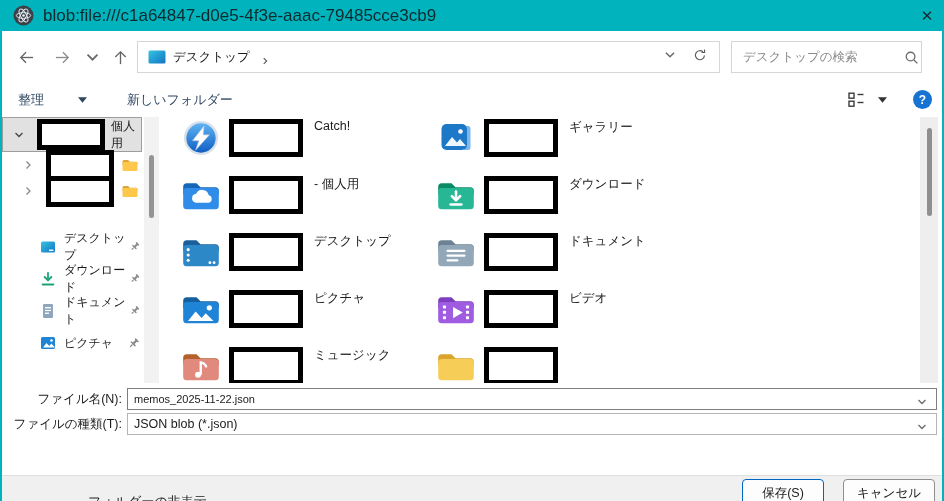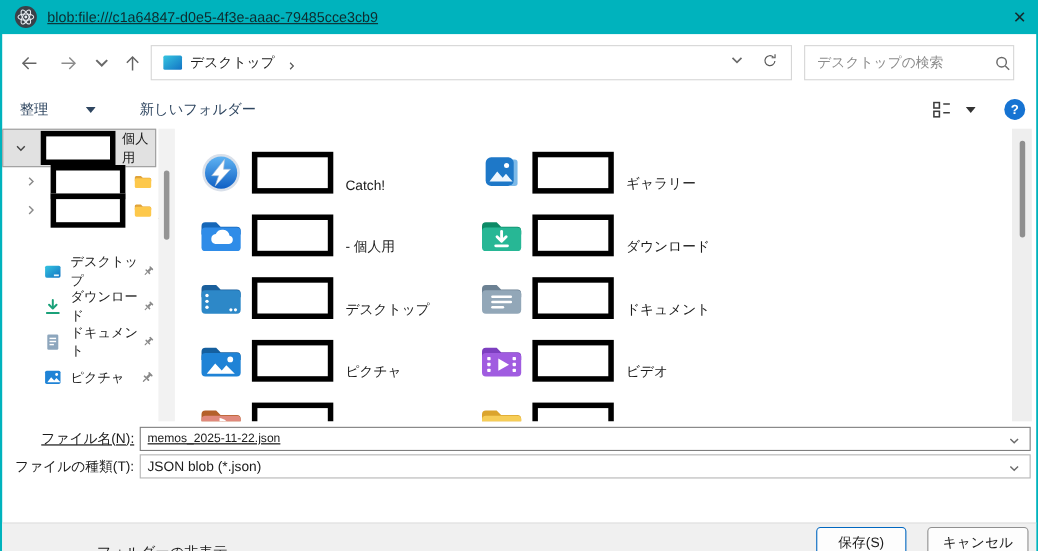--- a/index.html
+++ b/index.html
@@ -2,21 +2,21 @@
 <html><head>
 <meta charset="utf-8">
 <style>
   * { margin:0; padding:0; box-sizing:border-box; }
   html,body { width:944px; height:501px; overflow:hidden; }
   body { font-family:"Liberation Sans","DejaVu Sans",sans-serif; background:#00b3bd; position:relative; }
 
   
   .titlebar { position:absolute; left:0; top:0; width:944px; height:31px; background:#00b3bd; display:flex; align-items:center; }
   .titlebar .app-ico { width:21px; height:21px; margin-left:13px; flex:0 0 auto; }
-  .titlebar .ttl { margin-left:9px; font-size:13px; color:#0d2b2e; white-space:nowrap;text-decoration:underline; }
+  .titlebar .ttl { margin-left:9px; font-size:17px; color:#0d2b2e; white-space:nowrap; }
   .titlebar .close { margin-left:auto; width:34px; height:31px; display:flex; align-items:center; justify-content:center; font-size:15px; color:#13292c; cursor:default; }
 
   
   .dialog { position:absolute; left:2px; top:31px; width:940px; height:470px; background:#fff; }
 
   
   .nav { position:absolute; left:0; top:9px; width:940px; height:34px; }
   .navbtn { position:absolute; top:3px; width:28px; height:28px; display:flex; align-items:center; justify-content:center; }
   .navbtn svg { width:17px; height:17px; }
   .nb-back { left:10px; } .nb-fwd { left:46px; } .nb-hist { left:80px; width:20px; } .nb-up { left:104px; }
@@ -59,35 +59,35 @@
   .pin-item .sicon { width:16px; height:16px; margin-left:38px; flex:0 0 auto; }
   .pin-item .sicon svg { width:16px; height:16px; }
   .pin-item .label { margin-left:8px; }
   .pin-item .pin { margin-left:auto; margin-right:19px; width:13px; height:13px; }
   .side-scroll { position:absolute; left:142px; top:0; width:15px; height:266px; background:#f2f2f2; }
   .side-thumb { position:absolute; left:5px; top:38px; width:5px; height:63px; background:#949494; border-radius:3px; }
 
   
   .files { position:absolute; left:160px; top:0; width:758px; height:266px; overflow:hidden; }
   .fgrid { display:grid; grid-template-columns:255px 255px; grid-auto-rows:57px; padding-top:2px; padding-left:20px; }
-  .file-item { display:flex; align-items:flex-end; }
+  .file-item { display:flex; align-items:flex-start; }
   .file-item .ficon { width:38px; height:38px; display:flex; align-items:center; justify-content:center; flex:0 0 auto; }
   .file-item .ficon svg { width:38px; height:36px; }
   .file-item .flabel { margin-left:11px; font-size:12.5px; color:#1c1c1c; white-space:nowrap; }
   .main-scroll { position:absolute; left:918px; top:0; width:18px; height:266px; background:#eeeeee; }
   .main-thumb { position:absolute; left:7px; top:11px; width:5px; height:88px; background:#8f8f8f; border-radius:3px; }
 
   
   .redact-box { background:#fff; border:5px solid #000; flex:0 0 auto; display:inline-block; }
   .redact-side { width:68px; height:31px; margin-left:12px; }
   .redact-file { width:74px; height:38px; margin-left:9px; }
 
   
   .fieldrow { position:absolute; left:0; width:940px; height:22px; display:flex; align-items:center; }
-  .fr-name { top:357px;text-decoration:underline; } .fr-type { top:382px; }
+  .fr-name { top:357px; } .fr-type { top:382px; }
   .flabel-col { width:120px; text-align:right; font-size:12.5px; color:#1b1b1b; flex:0 0 auto; }
   .combo { position:relative; margin-left:5px; width:810px; height:22px; background:#fff; display:flex; align-items:center; }
   .combo.dark { border:1px solid #7e7e7e; }
   .combo.lite { border:1px solid #b5b5b5; }
   .combo input { border:none; outline:none; flex:1; margin-left:6px; font-size:11px; color:#1b1b1b; font-family:inherit; background:transparent; }
   .combo .val { margin-left:6px; font-size:12.5px; color:#1b1b1b; }
   .combo .dd { position:absolute; right:8px; top:5px; width:12px; height:12px; }
 
   
   .footer { position:absolute; left:0; top:444px; width:940px; height:57px; background:#f0f0f0; border-top:1px solid #dfdfdf; }

